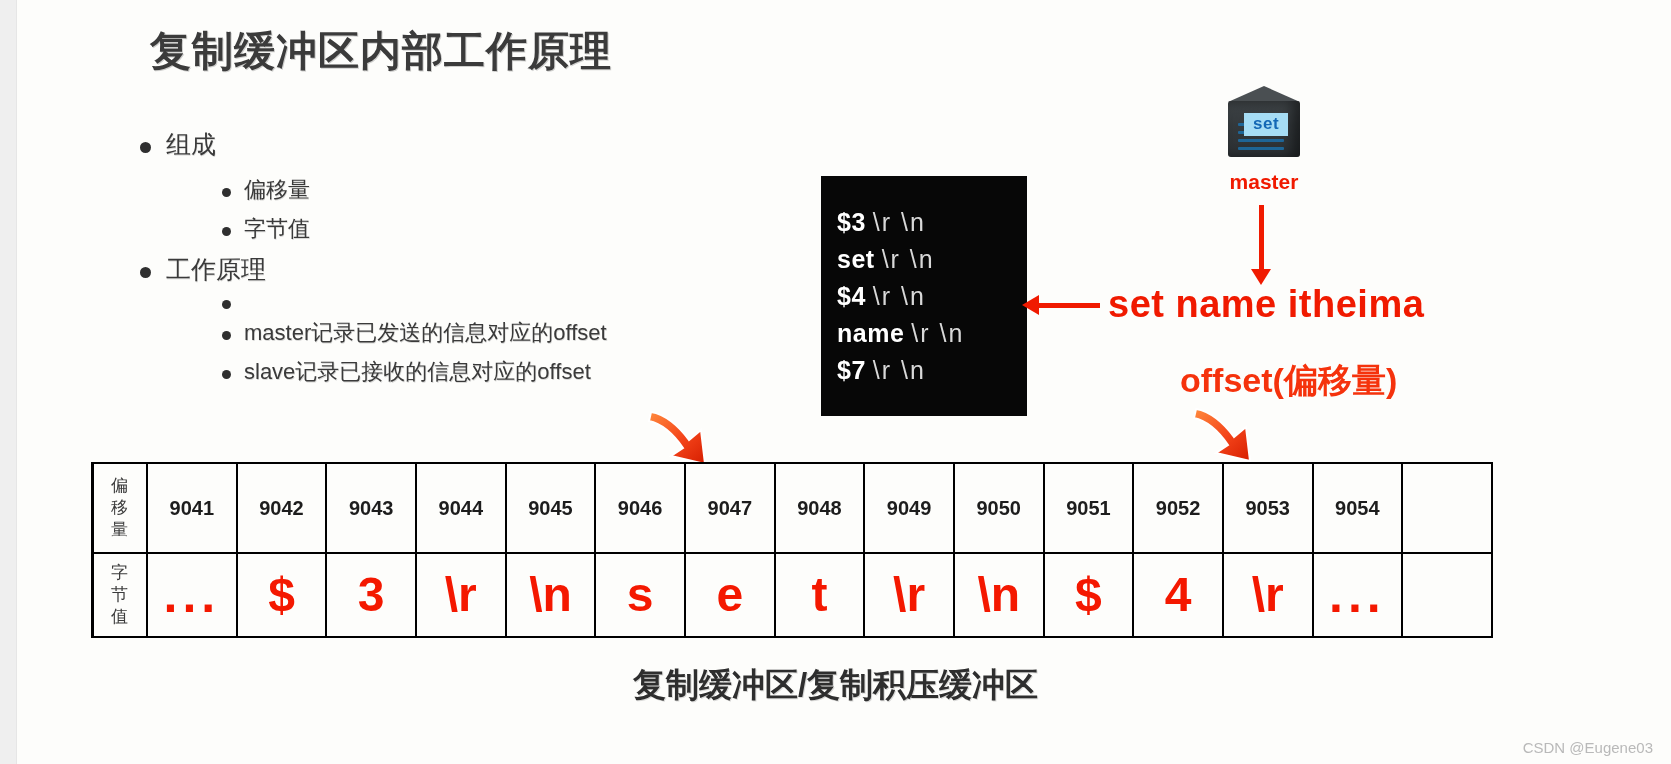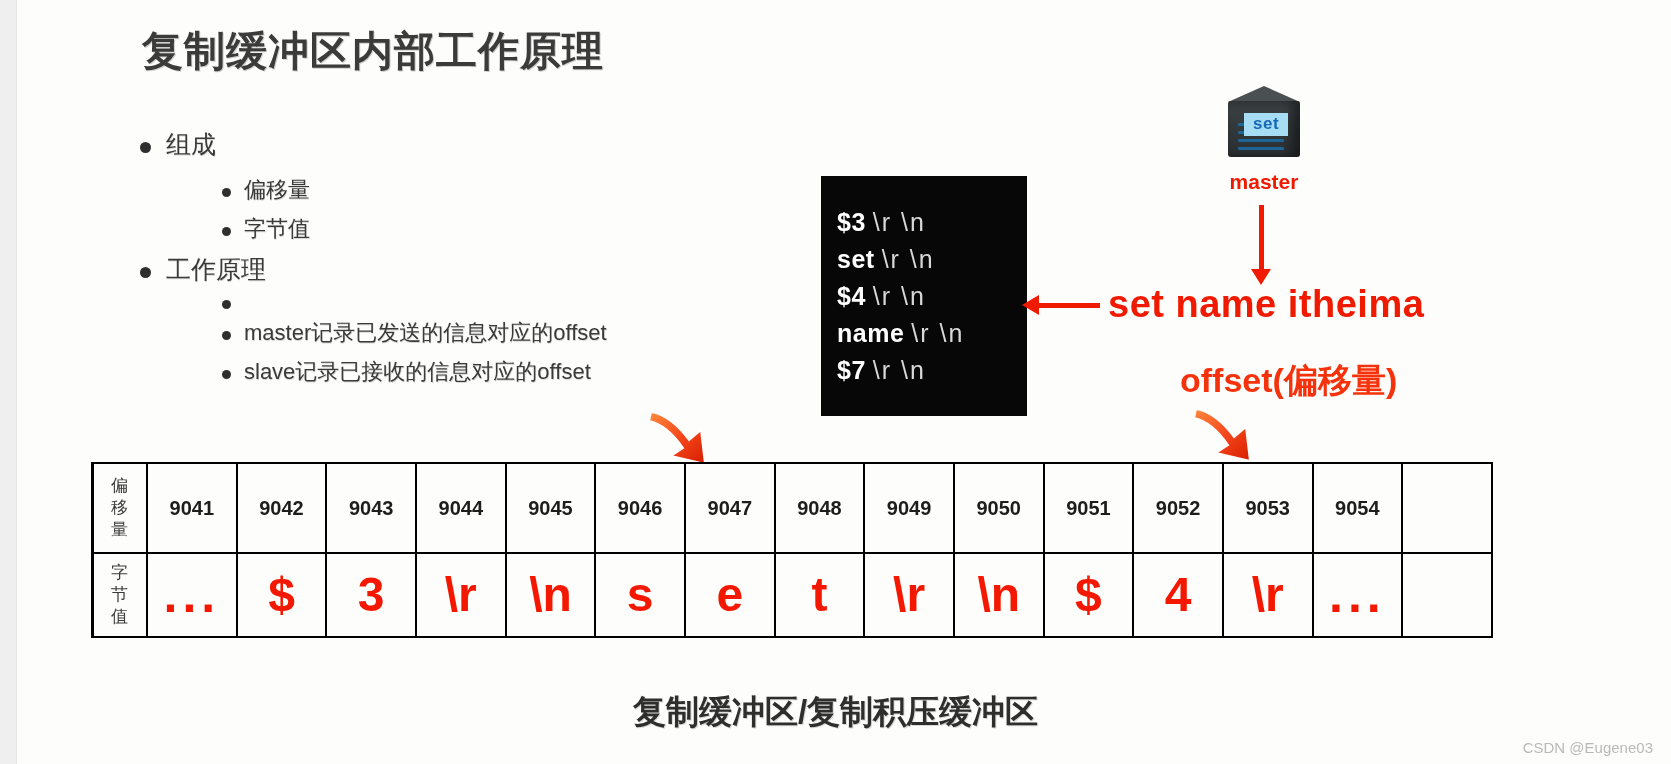--- a/index.html
+++ b/index.html
@@ -23,21 +23,21 @@
     position: absolute;
     left: 0; top: 0;
     width: 16px; height: 764px;
     background: #efefef;
     border-right: 1px solid #e6e6e6;
   }
 
   
   .title {
     position: absolute;
-    left: 142px;
+    left: 150px;
     top: 24px;
     font-size: 41px;
     font-weight: bold;
     color: #3b3b3b;
     letter-spacing: 1px;
     white-space: nowrap;
     text-shadow: 1px 1px 0 rgba(120,120,120,0.35);
   }
 
   
@@ -265,21 +265,21 @@
     letter-spacing: 5px;
     font-size: 50px;
   }
   table.buf tr.offsets td:first-child,
   table.buf tr.bytes td:first-child { border-left-width: 3px; }
 
   
   .caption {
     position: absolute;
     left: 0;
-    top: 690px;
+    top: 663px;
     width: 1671px;
     text-align: center;
     font-size: 33px;
     font-weight: bold;
     color: #2e2e2e;
     text-shadow: 1px 1px 0 rgba(150,150,150,0.35);
   }
 
   
   .watermark {

